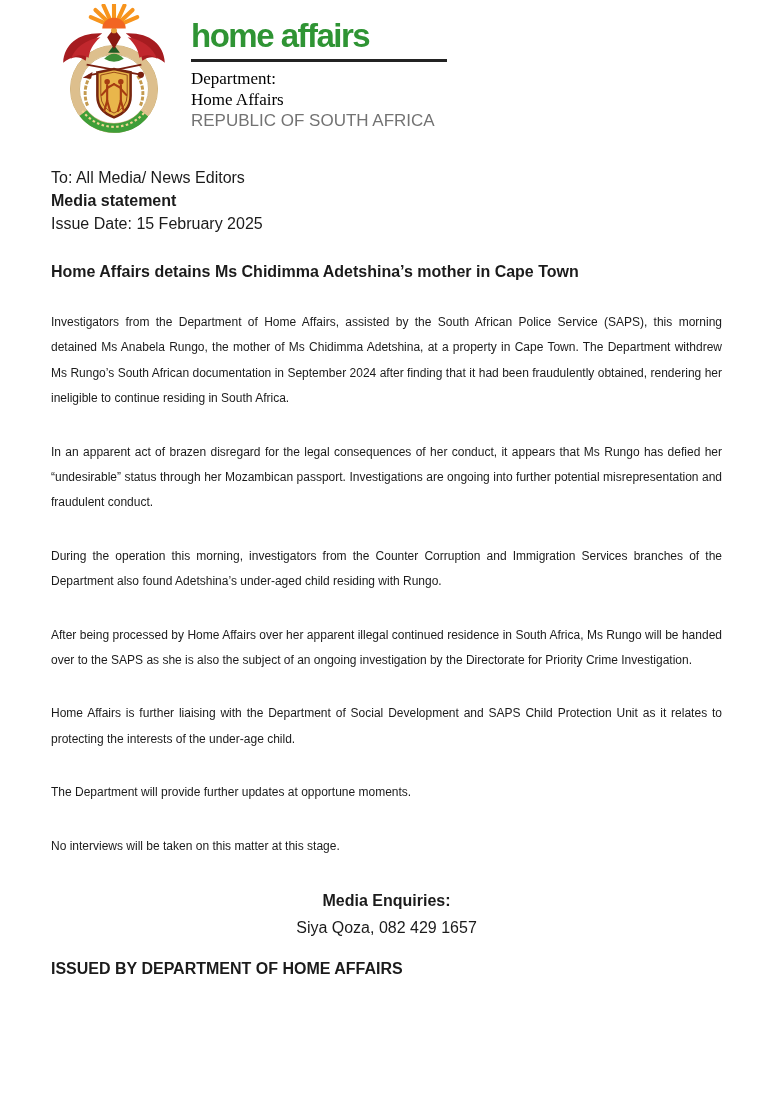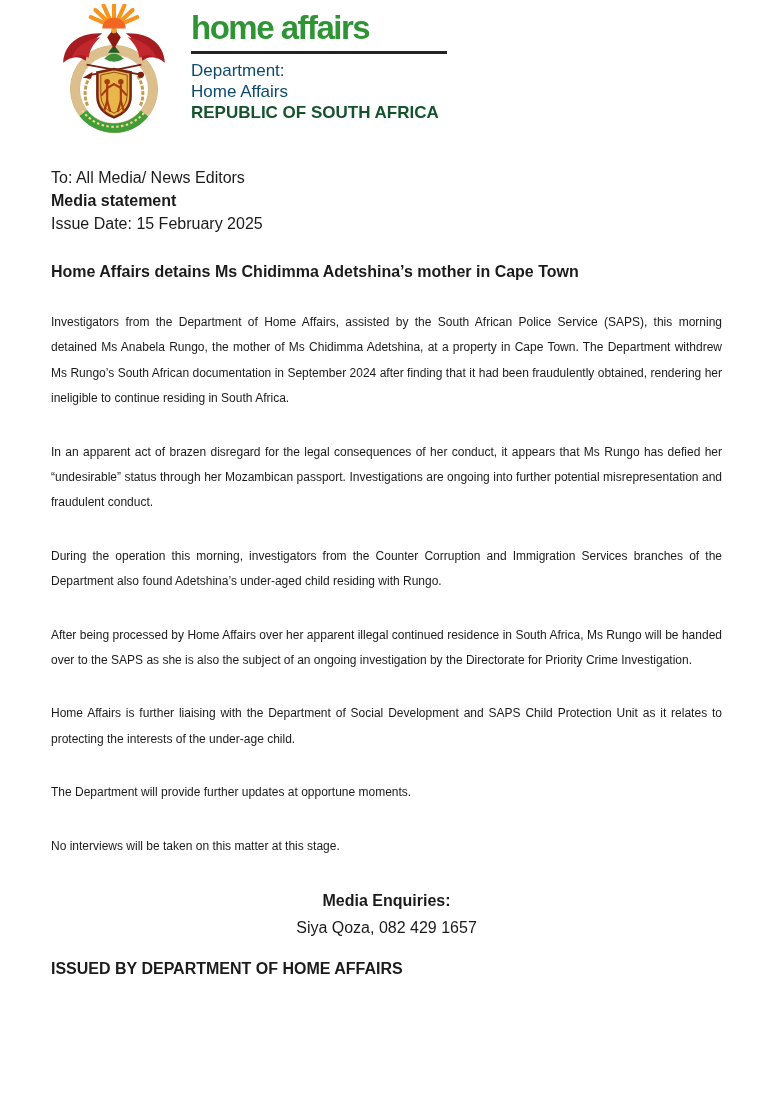--- a/index.html
+++ b/index.html
@@ -20,46 +20,47 @@
   .coat-of-arms {
     position: absolute;
     left: 55px;
     top: 4px;
     width: 118px;
     height: 129px;
   }
   .wordmark-block {
     position: absolute;
     left: 191px;
-    top: 8px;
+    top: 16px;
     width: 330px;
   }
   .wordmark {
     font-size: 33px;
     font-weight: 600;
     letter-spacing: -1.5px;
     line-height: 40px;
   }
   .wordmark-rule {
     width: 256px;
     height: 3px;
     background: #232323;
     margin-top: 3px;
     margin-bottom: 7px;
   }
   .dept-line {
     font-size: 17px;
     line-height: 20.5px;
-    color: #0c4a6e;
+    color: #000000;
+    font-family: Liberation Serif, serif;
   }
   .country-line {
     font-size: 17px;
-    font-weight: bold;
+    font-weight: normal;
     line-height: 21px;
-    color: #14532d;
+    color: #737373;
   }
 
   
   .content {
     position: absolute;
     left: 51px;
     top: 166px;
     width: 671px;
   }
   .meta-line {

